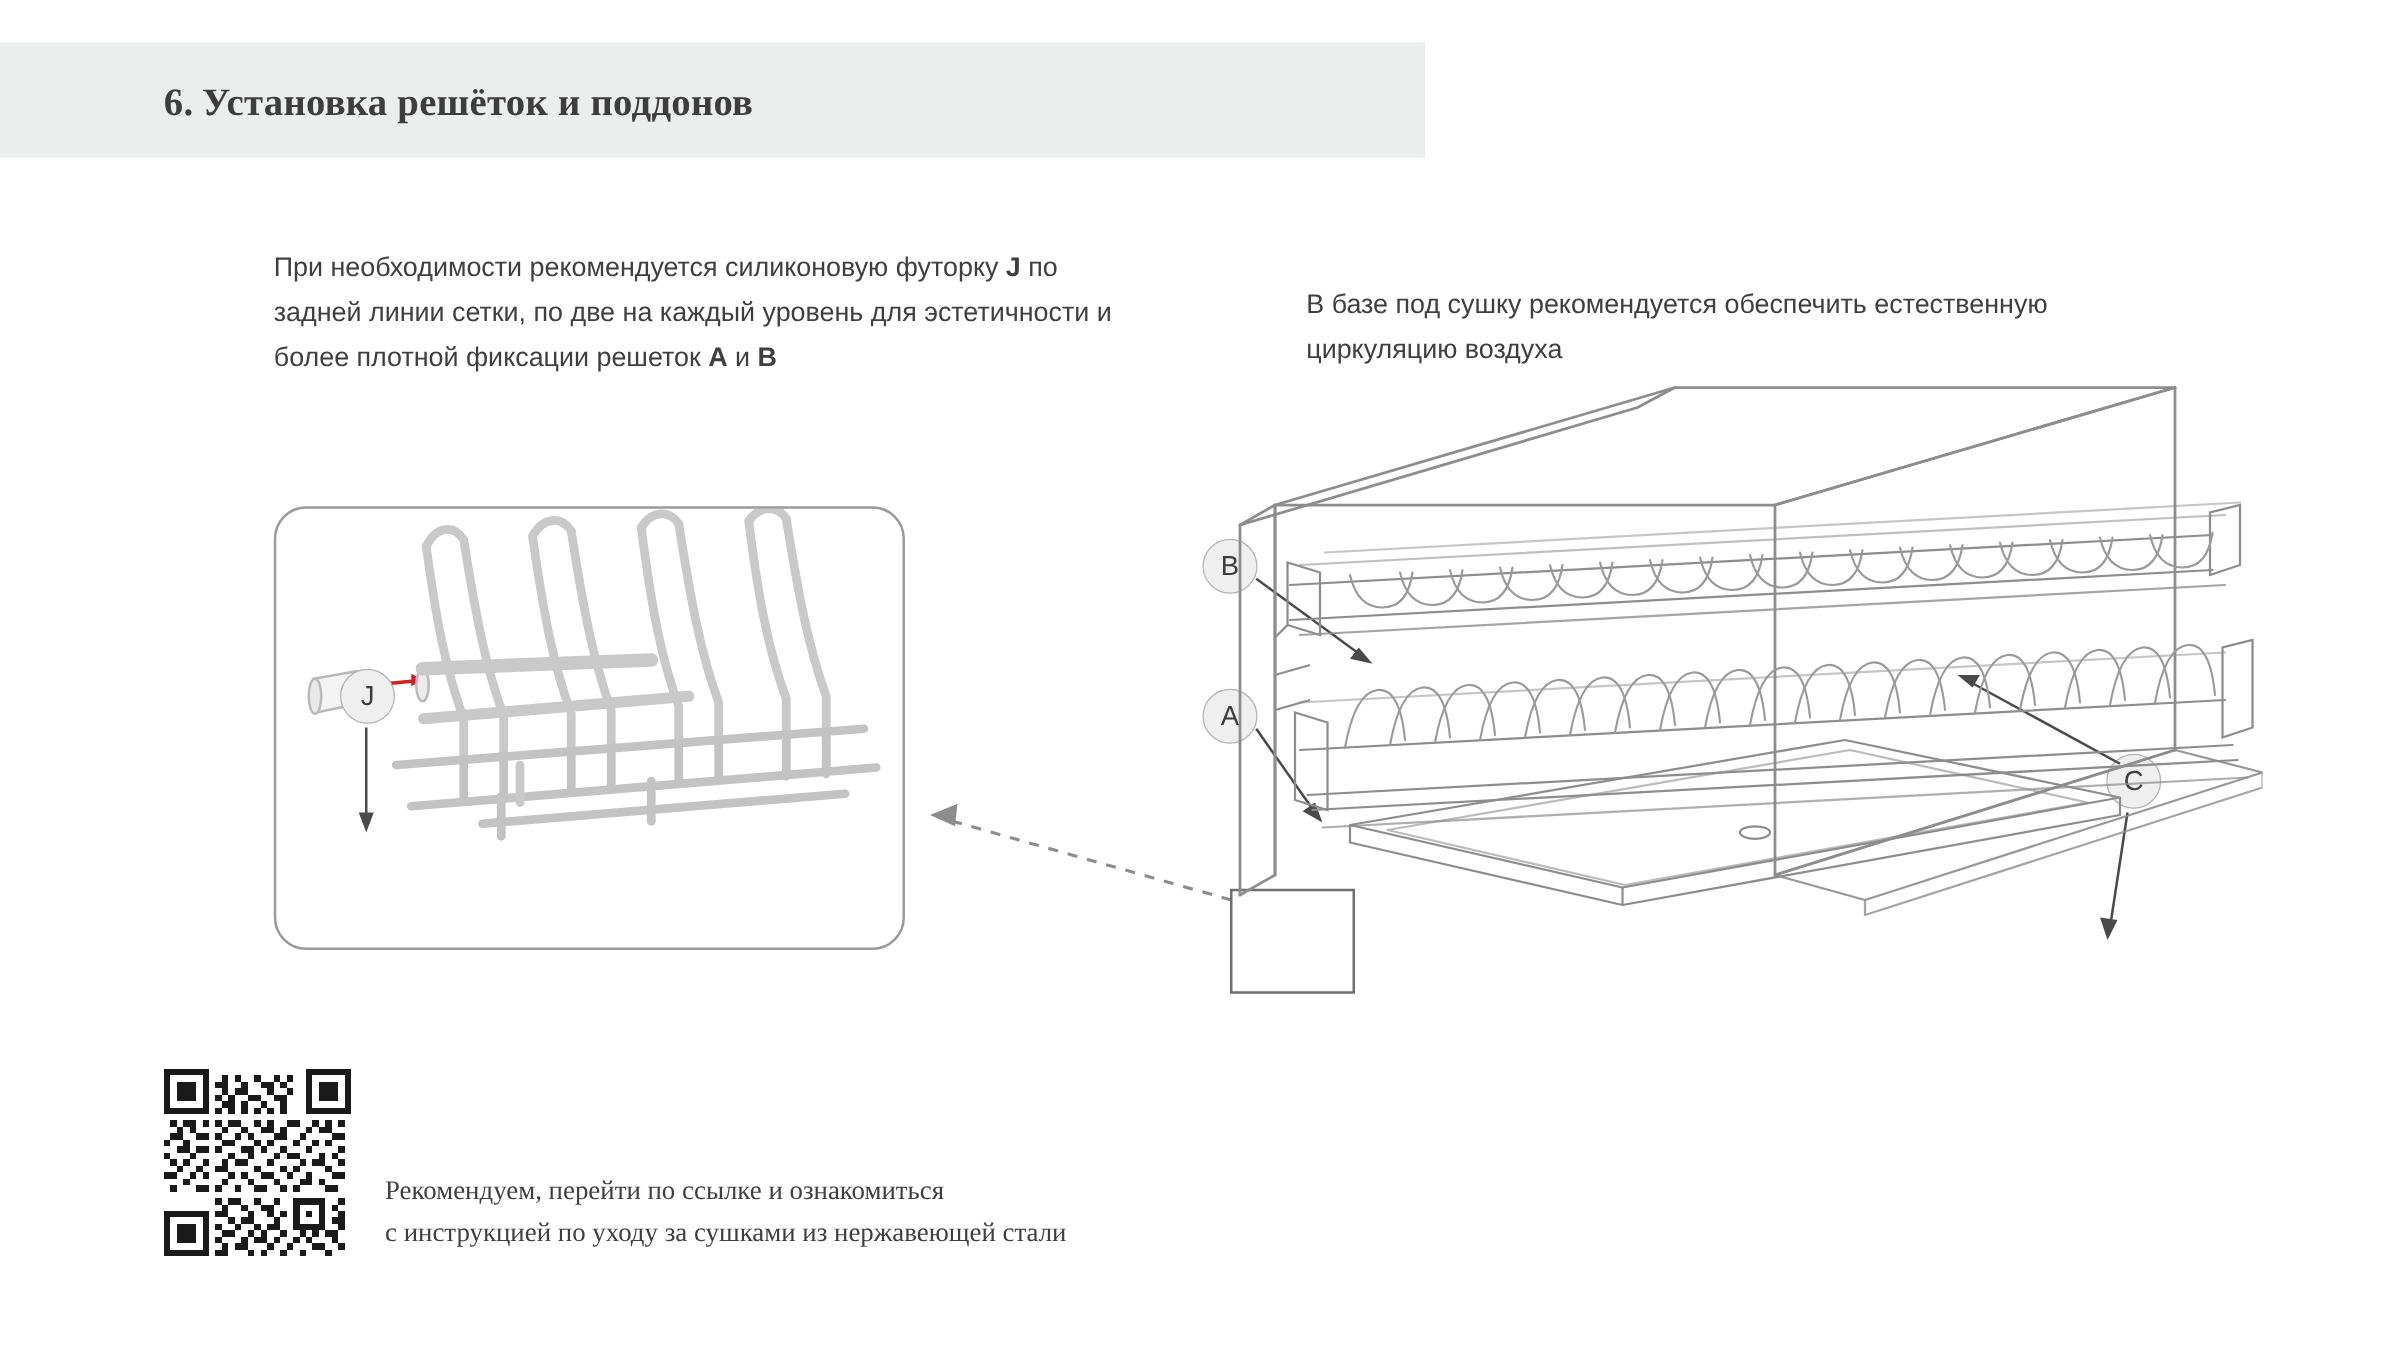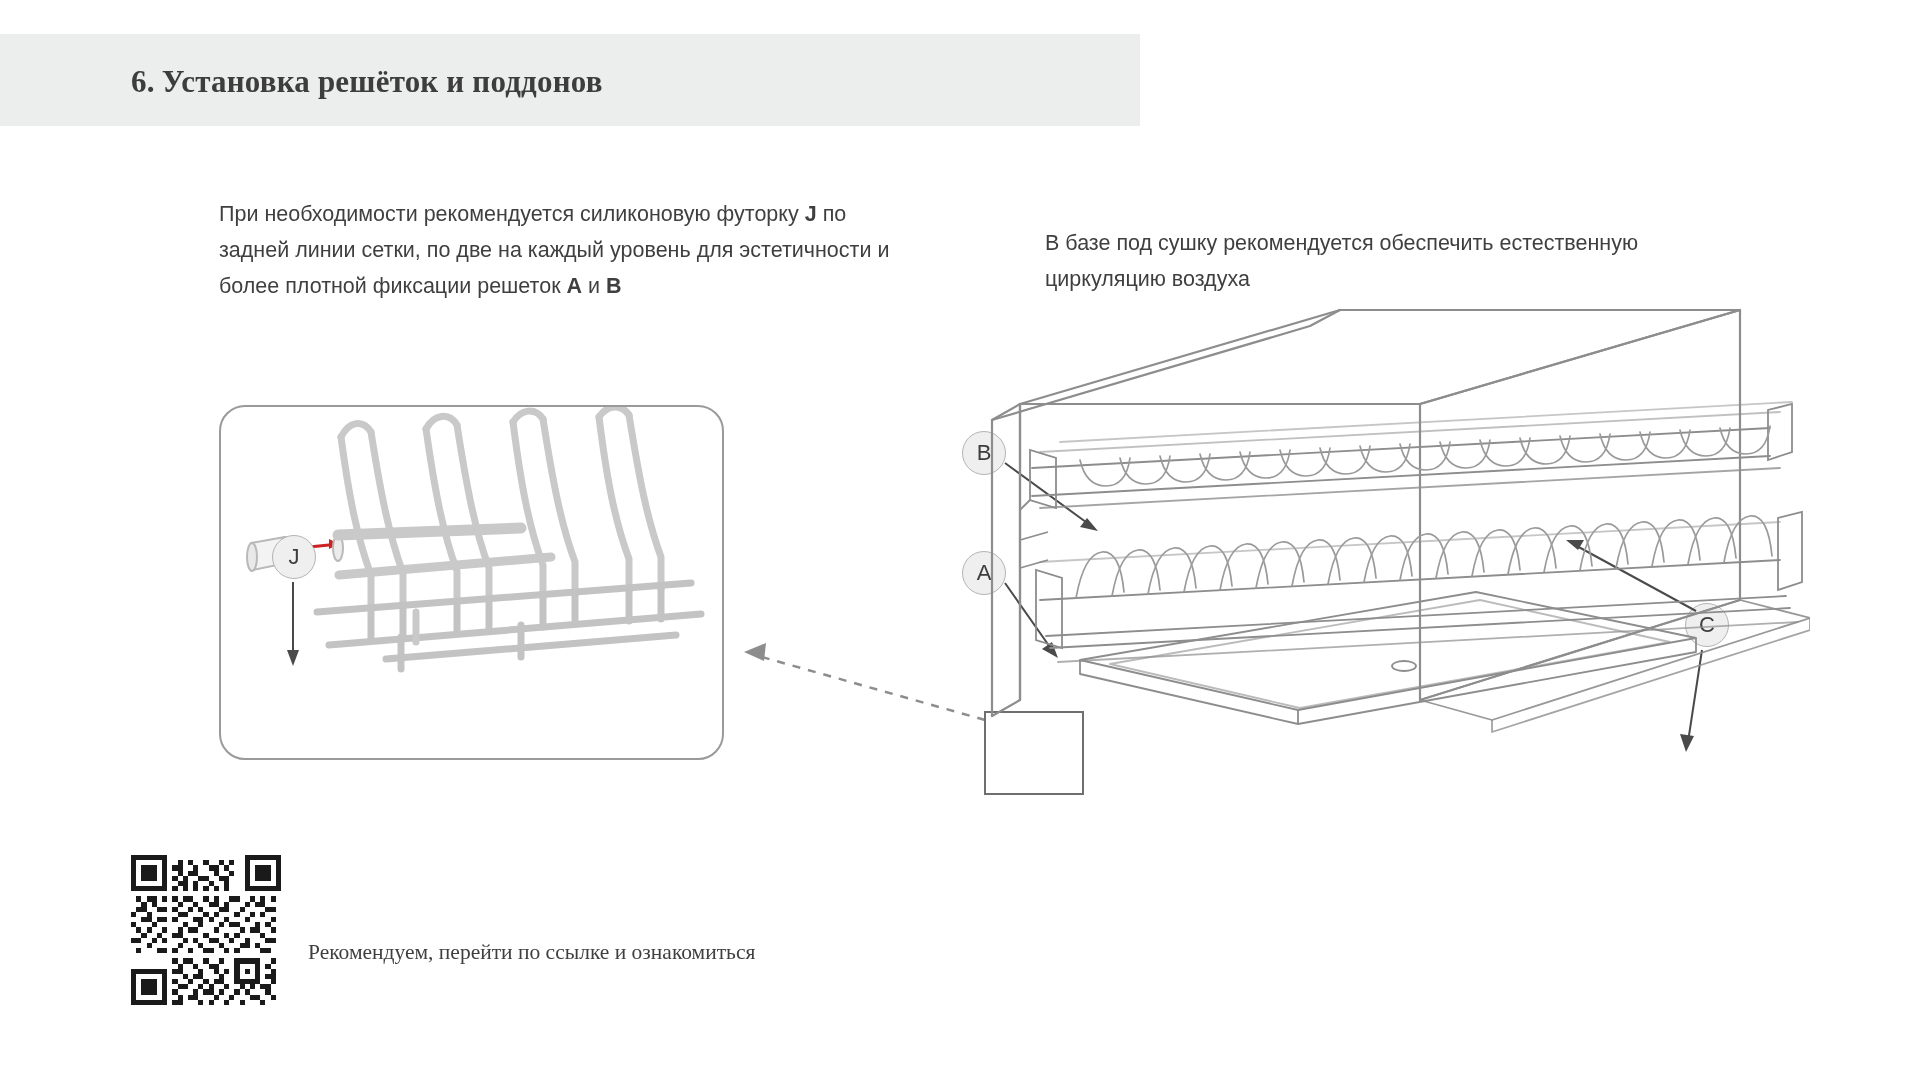--- a/index.html
+++ b/index.html
@@ -603,13 +603,14 @@
       <rect x="15" y="28" width="1" height="1"></rect>
         <rect x="18" y="28" width="1" height="1"></rect>
       <rect x="21" y="28" width="1" height="1"></rect>
         <rect x="25" y="28" width="1" height="1"></rect>
     </g>
   </svg>
 </div>
 
 <div class="qr-text">
   <div>Рекомендуем, перейти по ссылке и ознакомиться</div>
+  <div>с инструкцией по уходу за сушками из нержавеющей стали</div>
 </div>
 
 </body></html>

